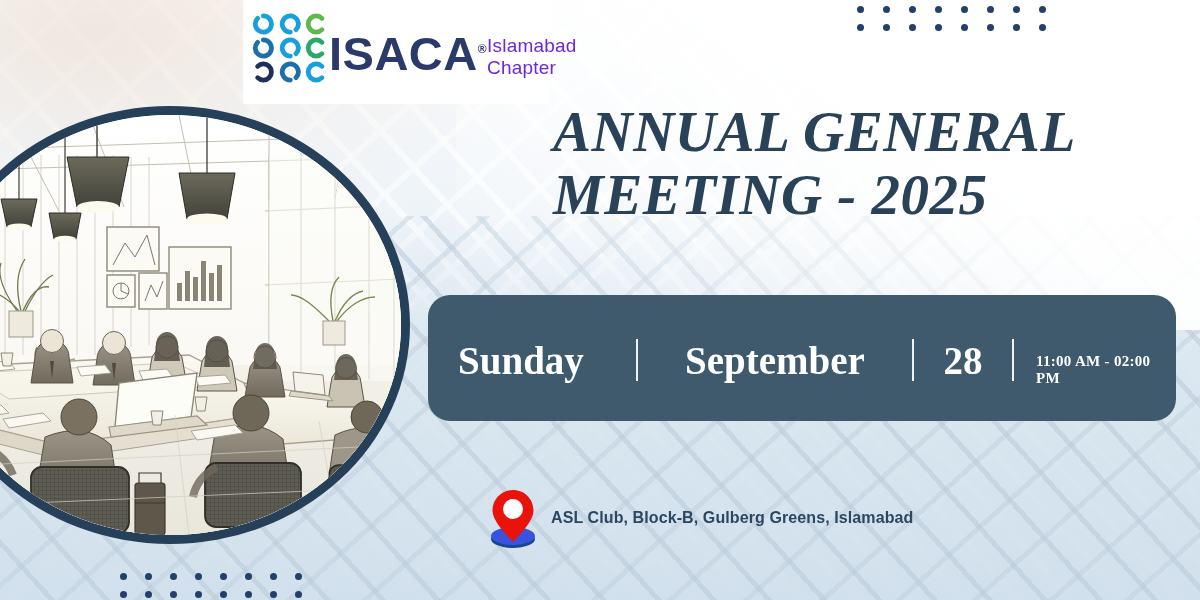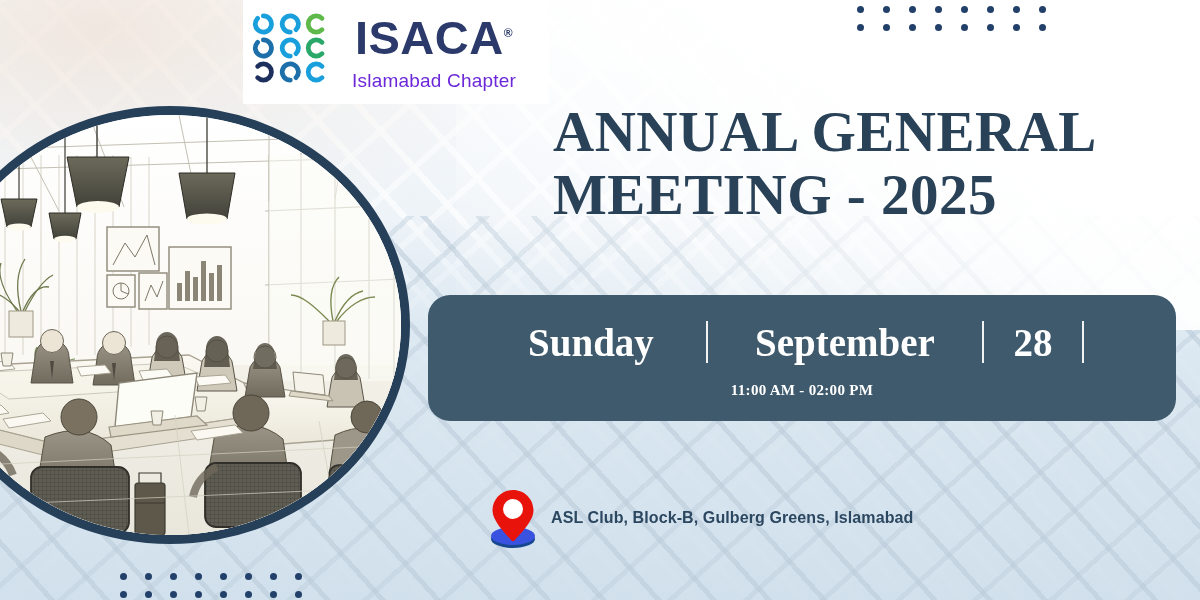--- a/index.html
+++ b/index.html
@@ -76,21 +76,21 @@
   .logo-mark {
     width:78px; height:70px;
     display:grid;
     grid-template-columns:repeat(3,1fr);
     grid-template-rows:repeat(3,1fr);
     gap:2px;
     flex:0 0 auto;
     margin-top:-8px;
   }
   .ring { width:100%; height:100%; }
-  .logo-text { flex:1; display:flex; flex-direction:column; align-items:center; }
+  .logo-text { flex:1; display:flex; align-items:center; }
   .logo-word {
     font-family:"Liberation Sans", sans-serif;
     font-weight:bold;
     font-size:47px;
     letter-spacing:0.5px;
     color:#2b3a6b;
     line-height:1;
     position:relative;
     margin-top:2px;
   }
@@ -108,31 +108,31 @@
     position:absolute;
     left:553px; top:98px;
     width:610px;
     font-family:"Liberation Serif", serif;
     font-weight:bold;
     font-size:57px;
     line-height:1.18;
     color:#2a4258;
     letter-spacing:0.5px;
   }
-  .title-line { display:block; white-space:nowrap; }
+  .title-line { display:block; white-space:nowrap;font-style:italic; }
   .title-line-2 { margin-top:-4px; }
 
   
   .date-bar {
     position:absolute;
     left:428px; top:295px;
     width:748px; height:126px;
     background:#3e5a6c;
     border-radius:22px;
-    display:flex; flex-direction:column;
+    display:flex; flex-direction:row;
     align-items:center; justify-content:center;
     padding-top:4px;
   }
   .date-row {
     display:flex; align-items:center;
     font-family:"Liberation Serif", serif;
     font-weight:bold;
     color:#ffffff;
     font-size:39px;
     line-height:1;

